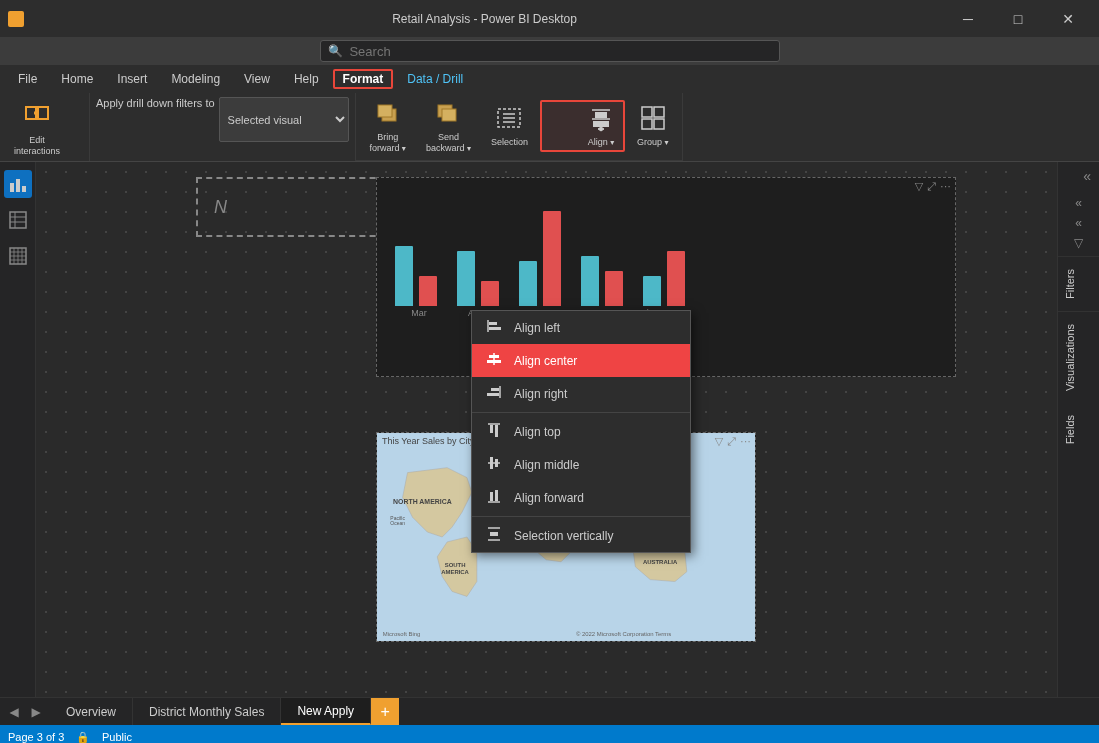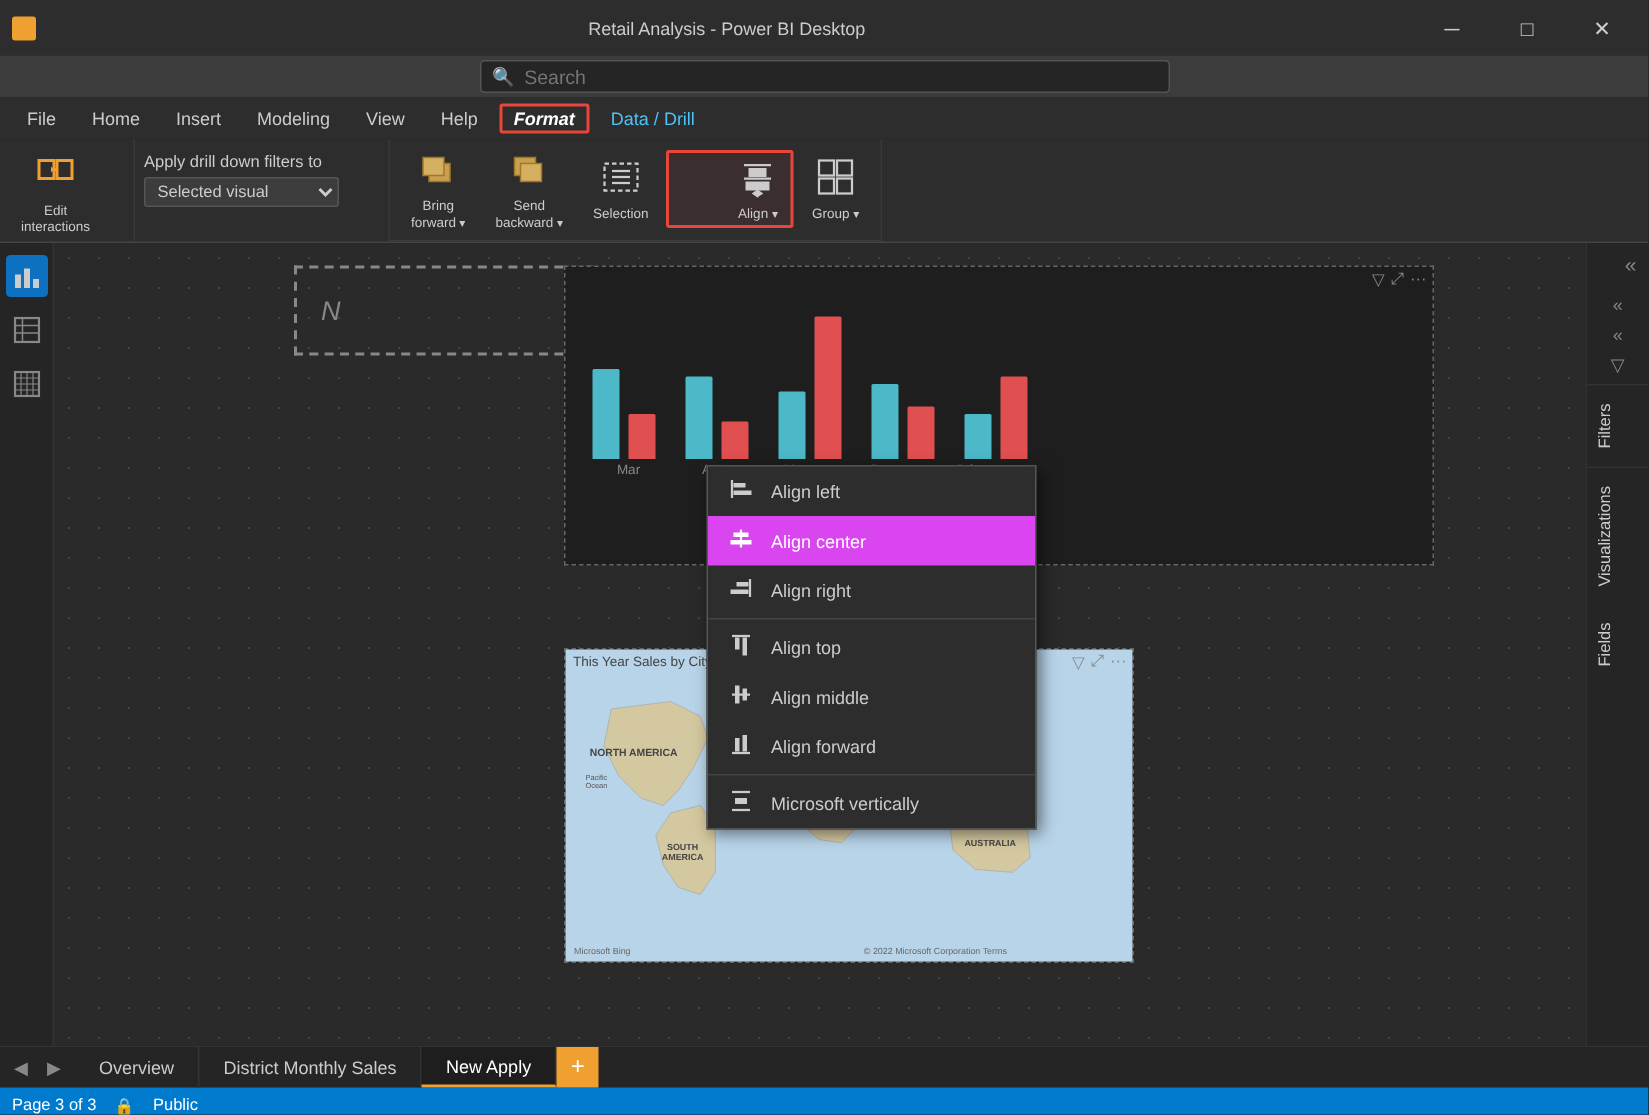--- a/index.html
+++ b/index.html
@@ -264,21 +264,21 @@
     .dropdown-item {
       display: flex;
       align-items: center;
       padding: 7px 12px;
       gap: 10px;
       cursor: pointer;
       font-size: 12px;
       color: #ccc;
     }
     .dropdown-item.active-item {
-      background: #d946ef;
+      background: #ef4444;
       color: #fff;
     }
     .dropdown-item .menu-icon {
       font-size: 14px;
       width: 20px;
       text-align: center;
     }
     .dropdown-separator {
       height: 1px;
       background: #444;
@@ -347,21 +347,21 @@
   </div>
 </div>
 
 <div class="menubar">
   <span class="menu-item">File</span>
   <span class="menu-item">Home</span>
   <span class="menu-item">Insert</span>
   <span class="menu-item">Modeling</span>
   <span class="menu-item">View</span>
   <span class="menu-item">Help</span>
-  <span class="menu-item format-active" style="border:2px solid #e8463a;color:#fff;font-weight:bold;font-style:italic;">Format</span>
+  <span class="menu-item format-active" style="border:2px solid #e8463a;color:#fff;font-weight:bold;">Format</span>
   <span class="menu-item data-drill" style="color:#4fc3f7;">Data / Drill</span>
 </div>
 
 <div class="ribbon">
   <div class="ribbon-row">
 
     <div class="ribbon-section" style="min-width:90px;">
       <div class="ribbon-section-body">
         <div class="big-btn">
           <div style="font-size:22px;color:#f0a030;">
@@ -373,21 +373,21 @@
               <polygon points="11,12 13,14 11,16" fill="#f0a030"></polygon>
             </svg>
           </div>
           <div class="big-btn-label">Edit<br>interactions</div>
         </div>
       </div>
       <div class="ribbon-section-footer">Interactions</div>
     </div>
 
     <div class="ribbon-section" style="min-width:170px;">
-      <div class="ribbon-section-body" style="flex-direction:column;justify-content:center;gap:4px;">
+      <div class="ribbon-section-body" style="flex-direction:row;justify-content:center;gap:4px;">
         <div style="font-size:11px;color:#ccc;white-space:nowrap;">Apply drill down filters to</div>
         <select style="background:#3c3c3c;border:1px solid #555;color:#ccc;font-size:11px;padding:2px 4px;border-radius:2px;width:130px;">
           <option>Selected visual</option>
           <option>All visuals</option>
         </select>
       </div>
       <div class="ribbon-section-footer" style="visibility:hidden;">.</div>
     </div>
 
     <div class="ribbon-section" style="min-width:300px;">
@@ -677,21 +677,21 @@
 
 
       <div class="dropdown-item">
         <span class="menu-icon">
           <svg width="16" height="16" viewBox="0 0 16 16">
             <line x1="2" y1="2" x2="14" y2="2" stroke="#ccc" stroke-width="1.5"></line>
             <line x1="2" y1="14" x2="14" y2="14" stroke="#ccc" stroke-width="1.5"></line>
             <rect x="4" y="6" width="8" height="4" fill="#ccc"></rect>
           </svg>
         </span>
-        <span>Microsoft vertically</span>
+        <span>Selection vertically</span>
       </div>
     </div>
 
   </div>
 
   <div style="width:42px;background:#252526;border-left:1px solid #333;display:flex;flex-direction:column;">
     <div style="display:flex;justify-content:flex-end;padding:4px;">
       <div style="cursor:pointer;color:#888;font-size:14px;padding:2px 4px;">«</div>
     </div>
     <div style="display:flex;flex-direction:column;align-items:center;padding:4px 0;gap:2px;">

